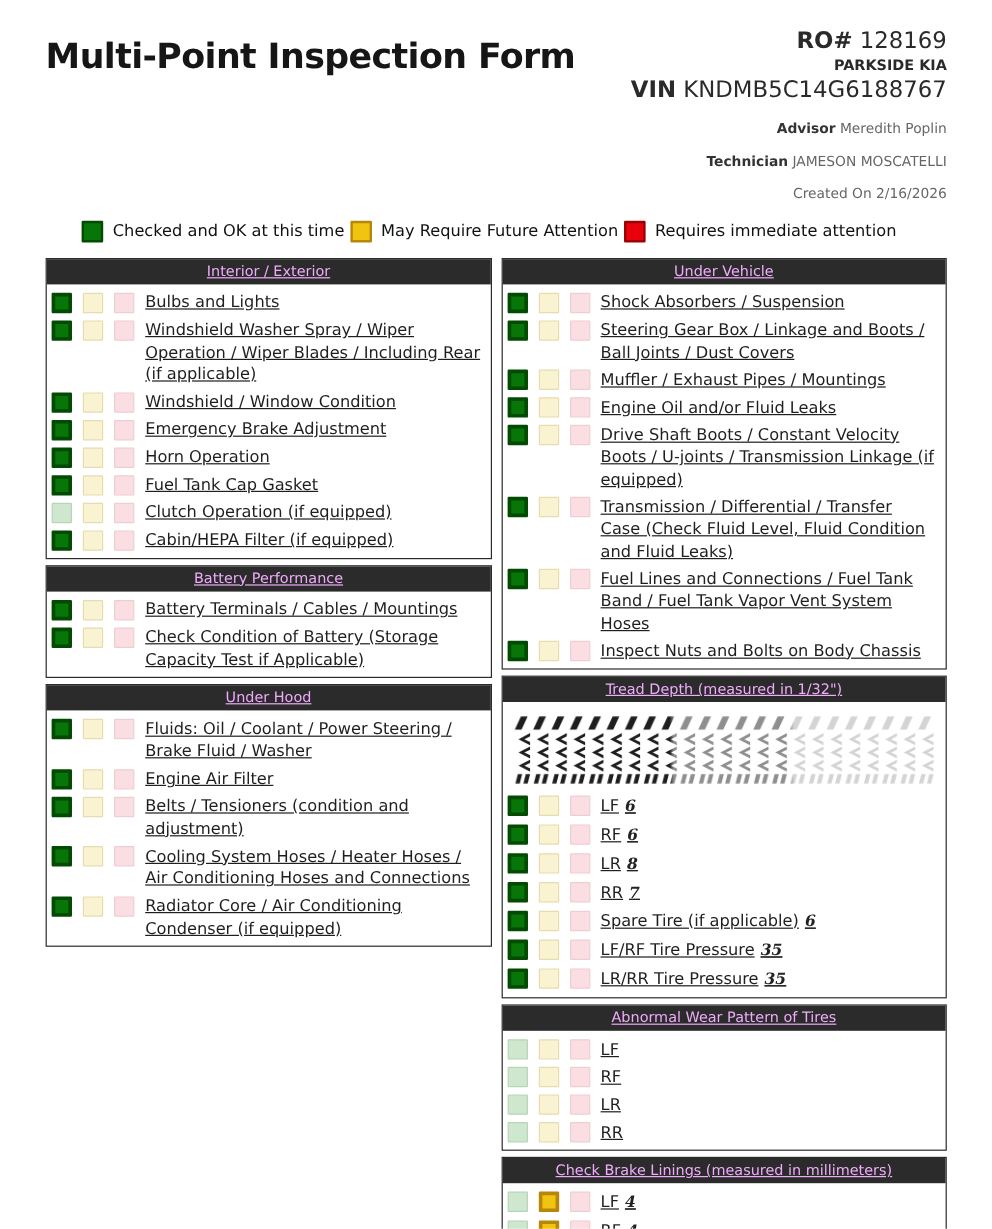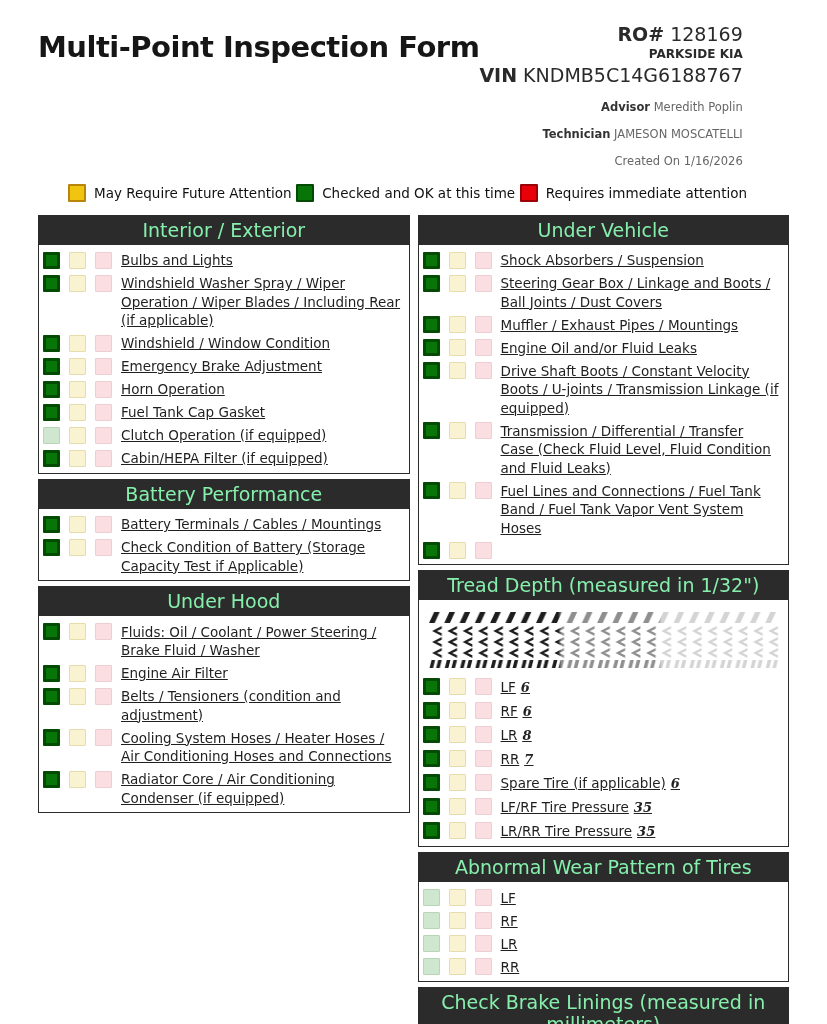--- a/index.html
+++ b/index.html
@@ -3,42 +3,42 @@
 <meta charset="utf-8">
 <style>
   * { margin:0; padding:0; box-sizing:border-box; }
   body {
     width:827px; height:1024px; background:#ffffff; overflow:hidden;
     font-family:"DejaVu Sans","Liberation Sans",sans-serif; color:#1f1f1f;
   }
   .page { padding:22px 38px 0 38px; }
 
   
-  .top { display:flex; align-items:flex-start; }
+  .top { display:flex; justify-content:space-between; align-items:flex-start; }
   .title { font-size:29px; font-weight:700; color:#161616; letter-spacing:-0.5px; padding-top:8px; }
   .meta { text-align:right; line-height:1.32; }
   .meta .big { font-size:19px; color:#2a2a2a; }
   .meta .big .lbl { font-weight:600; }
   .meta .dealer { font-size:12px; font-weight:600; color:#2a2a2a; }
   .meta .small { font-size:11.5px; color:#666;margin-top:12px; }
   .meta .small .lbl { font-weight:700; color:#333; }
 
   
   .legend { display:flex; justify-content:space-between; padding:0 42px 0 30px; margin-top:14px; }
   .legend-item { display:flex; align-items:center; gap:8px; }
   .legend-swatch { width:18px; height:18px; border:2.5px solid #000; border-radius:1px; }
   .legend-label { font-size:13.5px; color:#111; }
 
   
   .columns { display:flex; gap:8px; margin-top:13px; align-items:flex-start; }
   .col { flex:1; min-width:0; }
   .section { border:1.5px solid #2b2b2b; margin-bottom:5px; background:#fff; }
   .sec-title {
-    background:#2b2b2b; color:#86efac; text-align:center;
-    font-size:19px; padding:3px 0 4px 0;
+    background:#2b2b2b; color:#f0abfc; text-align:center;
+    font-size:12px; padding:3px 0 4px 0;text-decoration:underline;
   }
   .sec-body { padding:4px 0 3px 0; }
 
   .row { display:flex; align-items:flex-start; padding:2px 8px 2px 4px; }
   .boxes { display:flex; gap:9px; flex:0 0 auto; padding-top:1px; }
   .box { width:17px; height:17px; border-radius:1px; }
   .b-g { background:#cfe7cf; border:1px solid #b6d6b6; }
   .b-y { background:#faf3d2; border:1px solid #e6dcae; }
   .b-r { background:#fadee2; border:1px solid #edced3; }
   .b-g.on { background:#077507; border:3px solid #034b03; }
@@ -73,37 +73,37 @@
       <div class="small">
         <span class="lbl">Advisor</span>
         <span>Meredith Poplin</span>
       </div>
       <div class="small">
         <span class="lbl">Technician</span>
         <span>JAMESON MOSCATELLI</span>
       </div>
       <div class="small">
         <span>Created On</span>
-        <span>1/16/2026</span>
+        <span>2/16/2026</span>
       </div>
     </div>
   </div>
 
   <div class="legend">
+  <div class="legend-item">
+    <span class="legend-swatch" style="background: rgb(7, 117, 7); border-color: rgb(3, 75, 3);"></span>
+    <span class="legend-label">Checked and OK at this time</span>
+  </div>
+
   <div class="legend-item">
     <span class="legend-swatch" style="background: rgb(241, 196, 15); border-color: rgb(184, 134, 11);"></span>
     <span class="legend-label">May Require Future Attention</span>
   </div>
 
   <div class="legend-item">
-    <span class="legend-swatch" style="background: rgb(7, 117, 7); border-color: rgb(3, 75, 3);"></span>
-    <span class="legend-label">Checked and OK at this time</span>
-  </div>
-
-  <div class="legend-item">
     <span class="legend-swatch" style="background: rgb(232, 0, 11); border-color: rgb(155, 0, 7);"></span>
     <span class="legend-label">Requires immediate attention</span>
   </div>
 </div>
 
   <div class="columns">
     <div class="col" id="col-0">
   <div class="section">
     <div class="sec-title">Interior / Exterior</div>
     <div class="sec-body">
@@ -321,20 +321,21 @@
     </span>
     <span class="text"><span class="lbl">Fuel Lines and Connections / Fuel Tank Band / Fuel Tank Vapor Vent System Hoses</span></span>
   </div>
 
   <div class="row">
     <span class="boxes">
       <span class="box b-g on"></span>
       <span class="box b-y"></span>
       <span class="box b-r"></span>
     </span>
+    <span class="text"><span class="lbl">Inspect Nuts and Bolts on Body Chassis</span></span>
   </div>
 </div>
   </div>
 
   <div class="section">
     <div class="sec-title">Tread Depth (measured in 1/32")</div>
     <div class="sec-body">
   <div class="tread-wrap">
     <svg viewBox="0 0 345 58" preserveAspectRatio="none" aria-hidden="true">
       <defs>

